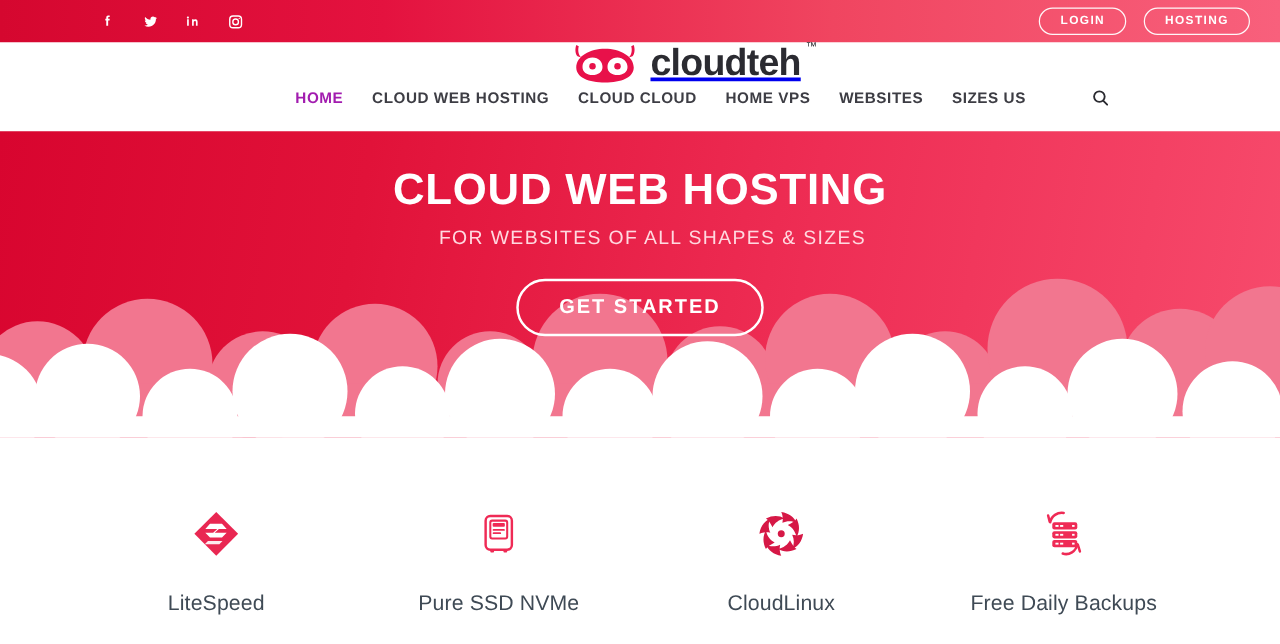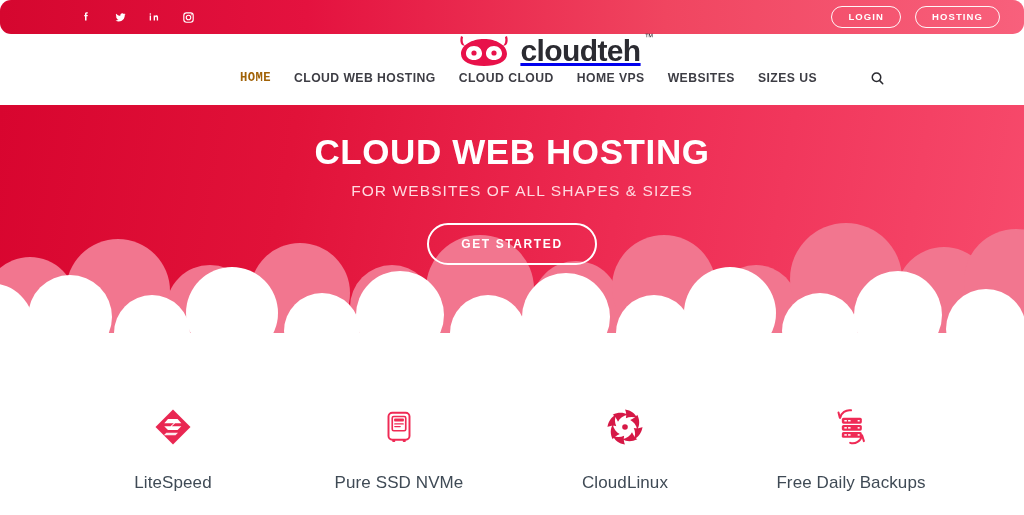--- a/index.html
+++ b/index.html
@@ -11,21 +11,20 @@
   }
   .page { position: relative; width: 1024px; height: 515px; }
 
   
   .topbar {
     position: relative;
     height: 34px;
     background: linear-gradient(90deg, #d5072f 0%, #e4123f 30%, #f04560 65%, #f8607c 100%);
     display: flex;
     align-items: center;
-    border-radius: 11px;
   }
   .social {
     display: flex;
     align-items: center;
     gap: 18px;
     margin-left: 78px;
   }
   .social .sic {
     width: 16px; height: 16px;
     display: flex; align-items: center; justify-content: center;
@@ -94,21 +93,21 @@
   }
   nav.mainnav a {
     font-size: 12.2px;
     font-weight: bold;
     letter-spacing: 0.45px;
     color: #3d3d44;
     text-decoration: none;
     white-space: nowrap;
     cursor: pointer;
   }
-  nav.mainnav a.active { color: #a16207; font-family: Liberation Mono, monospace; }
+  nav.mainnav a.active { color: #a21caf; }
   .search-btn {
     margin-left: 27px;
     width: 20px; height: 20px;
     display: flex; align-items: center; justify-content: center;
     color: #2b2b31;
     cursor: pointer;
   }
 
   
   .hero {
@@ -137,21 +136,21 @@
     letter-spacing: 1.1px;
     font-weight: normal;
     margin-left: 20px;
   }
   .cta {
     display: inline-block;
     margin-top: 23px;
     border: 2px solid #ffffff;
     border-radius: 40px;
     color: #ffffff;
-    font-size: 12px;
+    font-size: 16px;
     font-weight: bold;
     letter-spacing: 1.6px;
     padding: 13px 32px;
     line-height: 1;
     background: transparent;
     cursor: pointer;
   }
   .clouds {
     position: absolute;
     left: 0; bottom: -1px;

